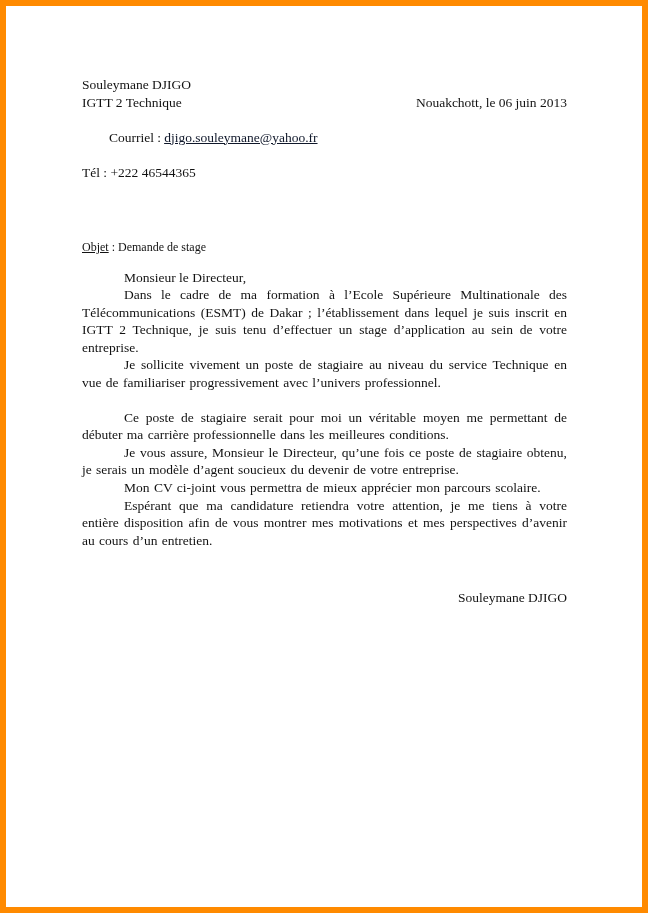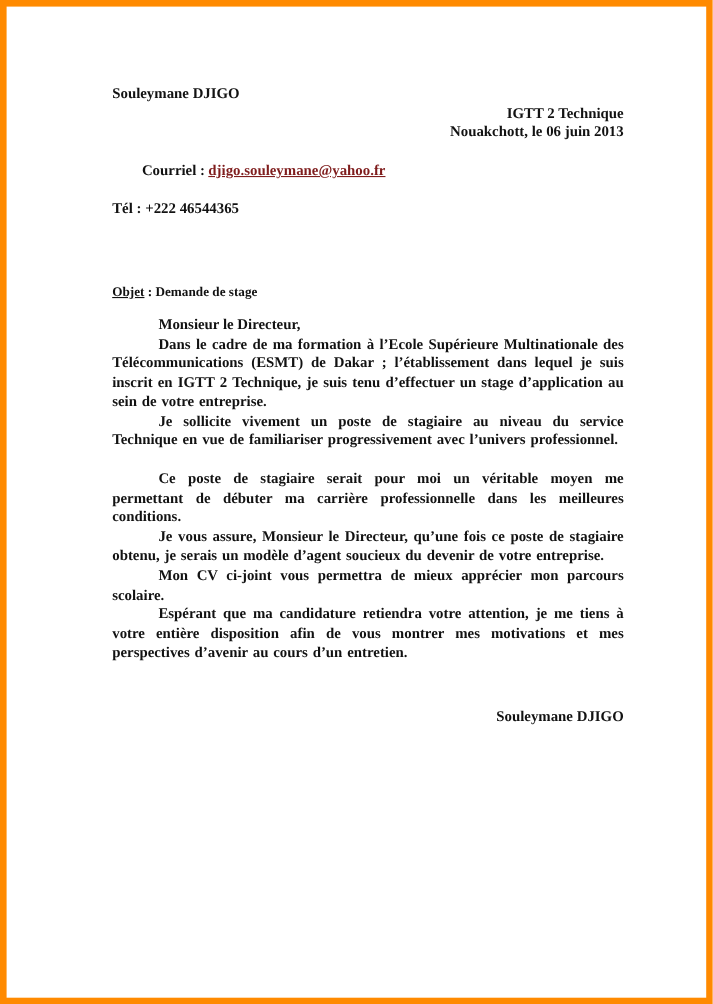--- a/index.html
+++ b/index.html
@@ -4,41 +4,39 @@
 <style>
   * { margin: 0; padding: 0; box-sizing: border-box; }
   html, body { background: #ffffff; }
   .page {
     position: relative;
     width: 648px;
     height: 913px;
     border: 6px solid #FF8A00;
     background: #ffffff;
     font-family: "Liberation Serif", serif;
-    font-weight: bold;
+    font-weight: normal;
     color: #121212;
     overflow: hidden;
-    padding-left: 20px;
   }
   .content {
     padding: 70px 75px 0 76px;
   }
   .row {
     font-size: 13.5px;
     line-height: 17.5px;
     white-space: pre-wrap;
   }
   .flex {
     display: flex;
     justify-content: space-between;
-    align-items: flex-end;
-    flex-direction: column;
+    align-items: center;
   }
   .email-link {
-    color: #7f1d1d;
+    color: #0f172a;
     text-decoration: underline;
     cursor: pointer;
     margin-left: 3px;
   }
   .recipient-wrap {
     display: flex;
     justify-content: flex-end;
     margin-top: 40px;
   }
   .recipient {

